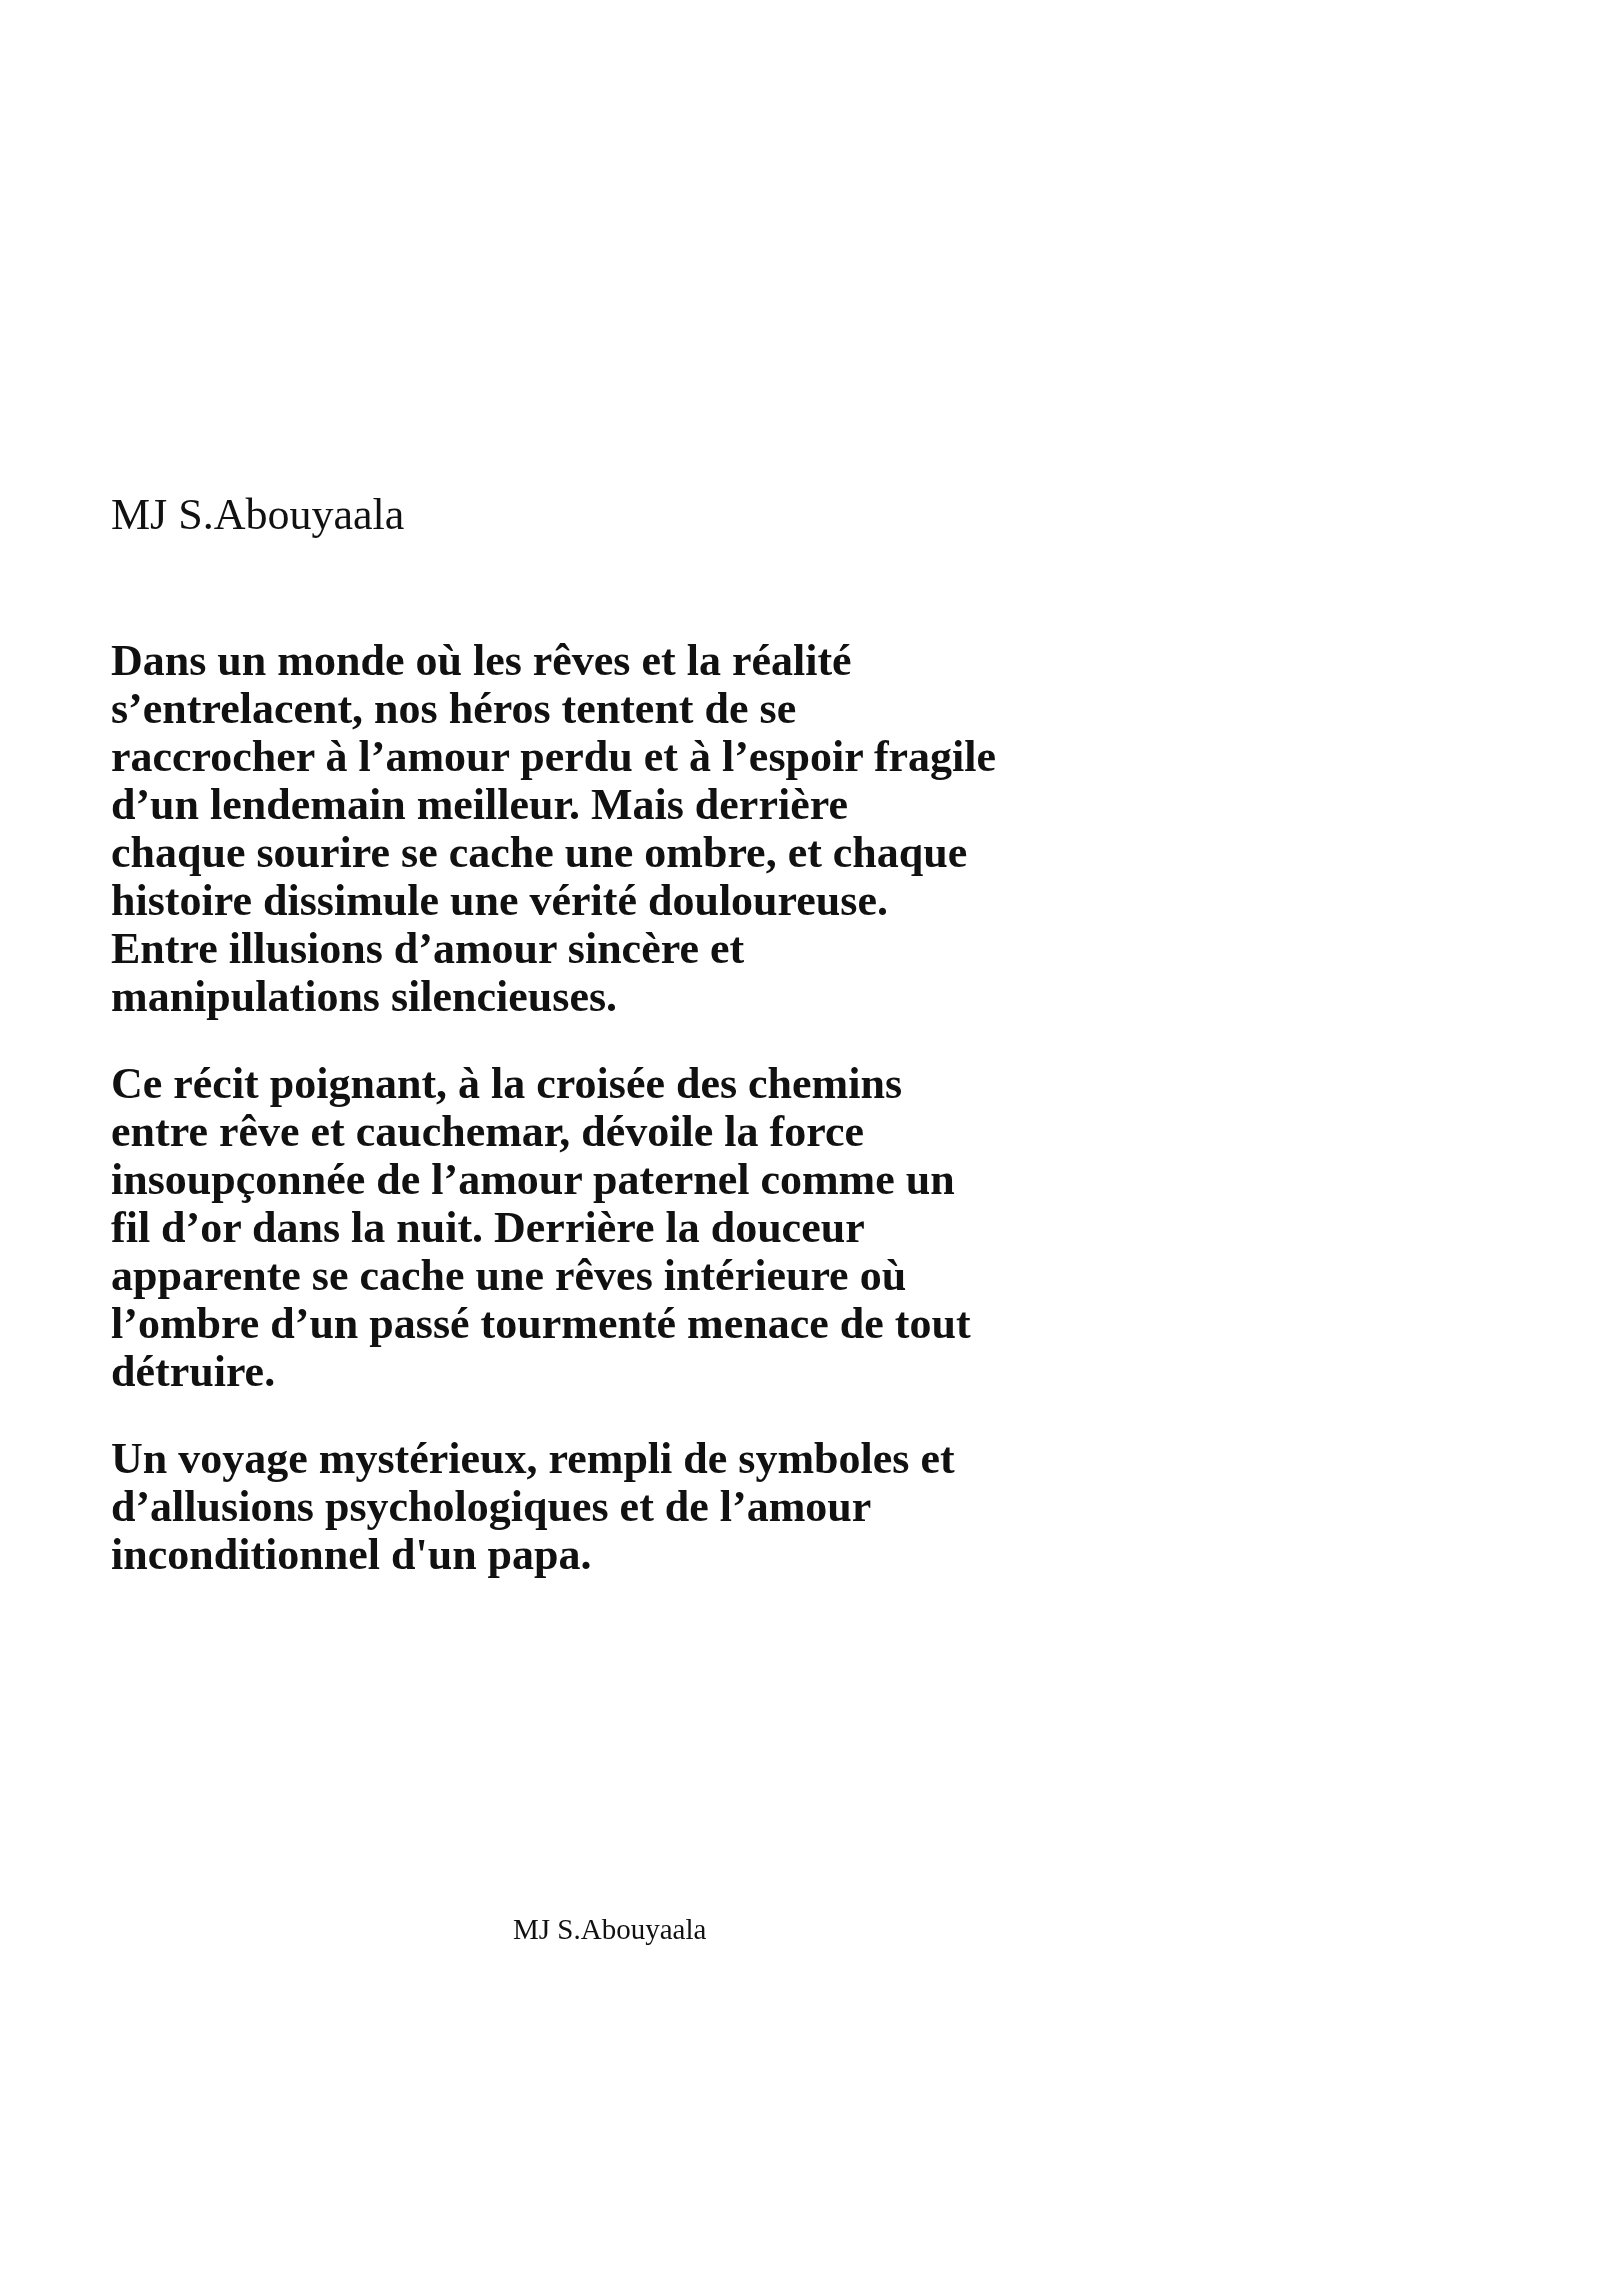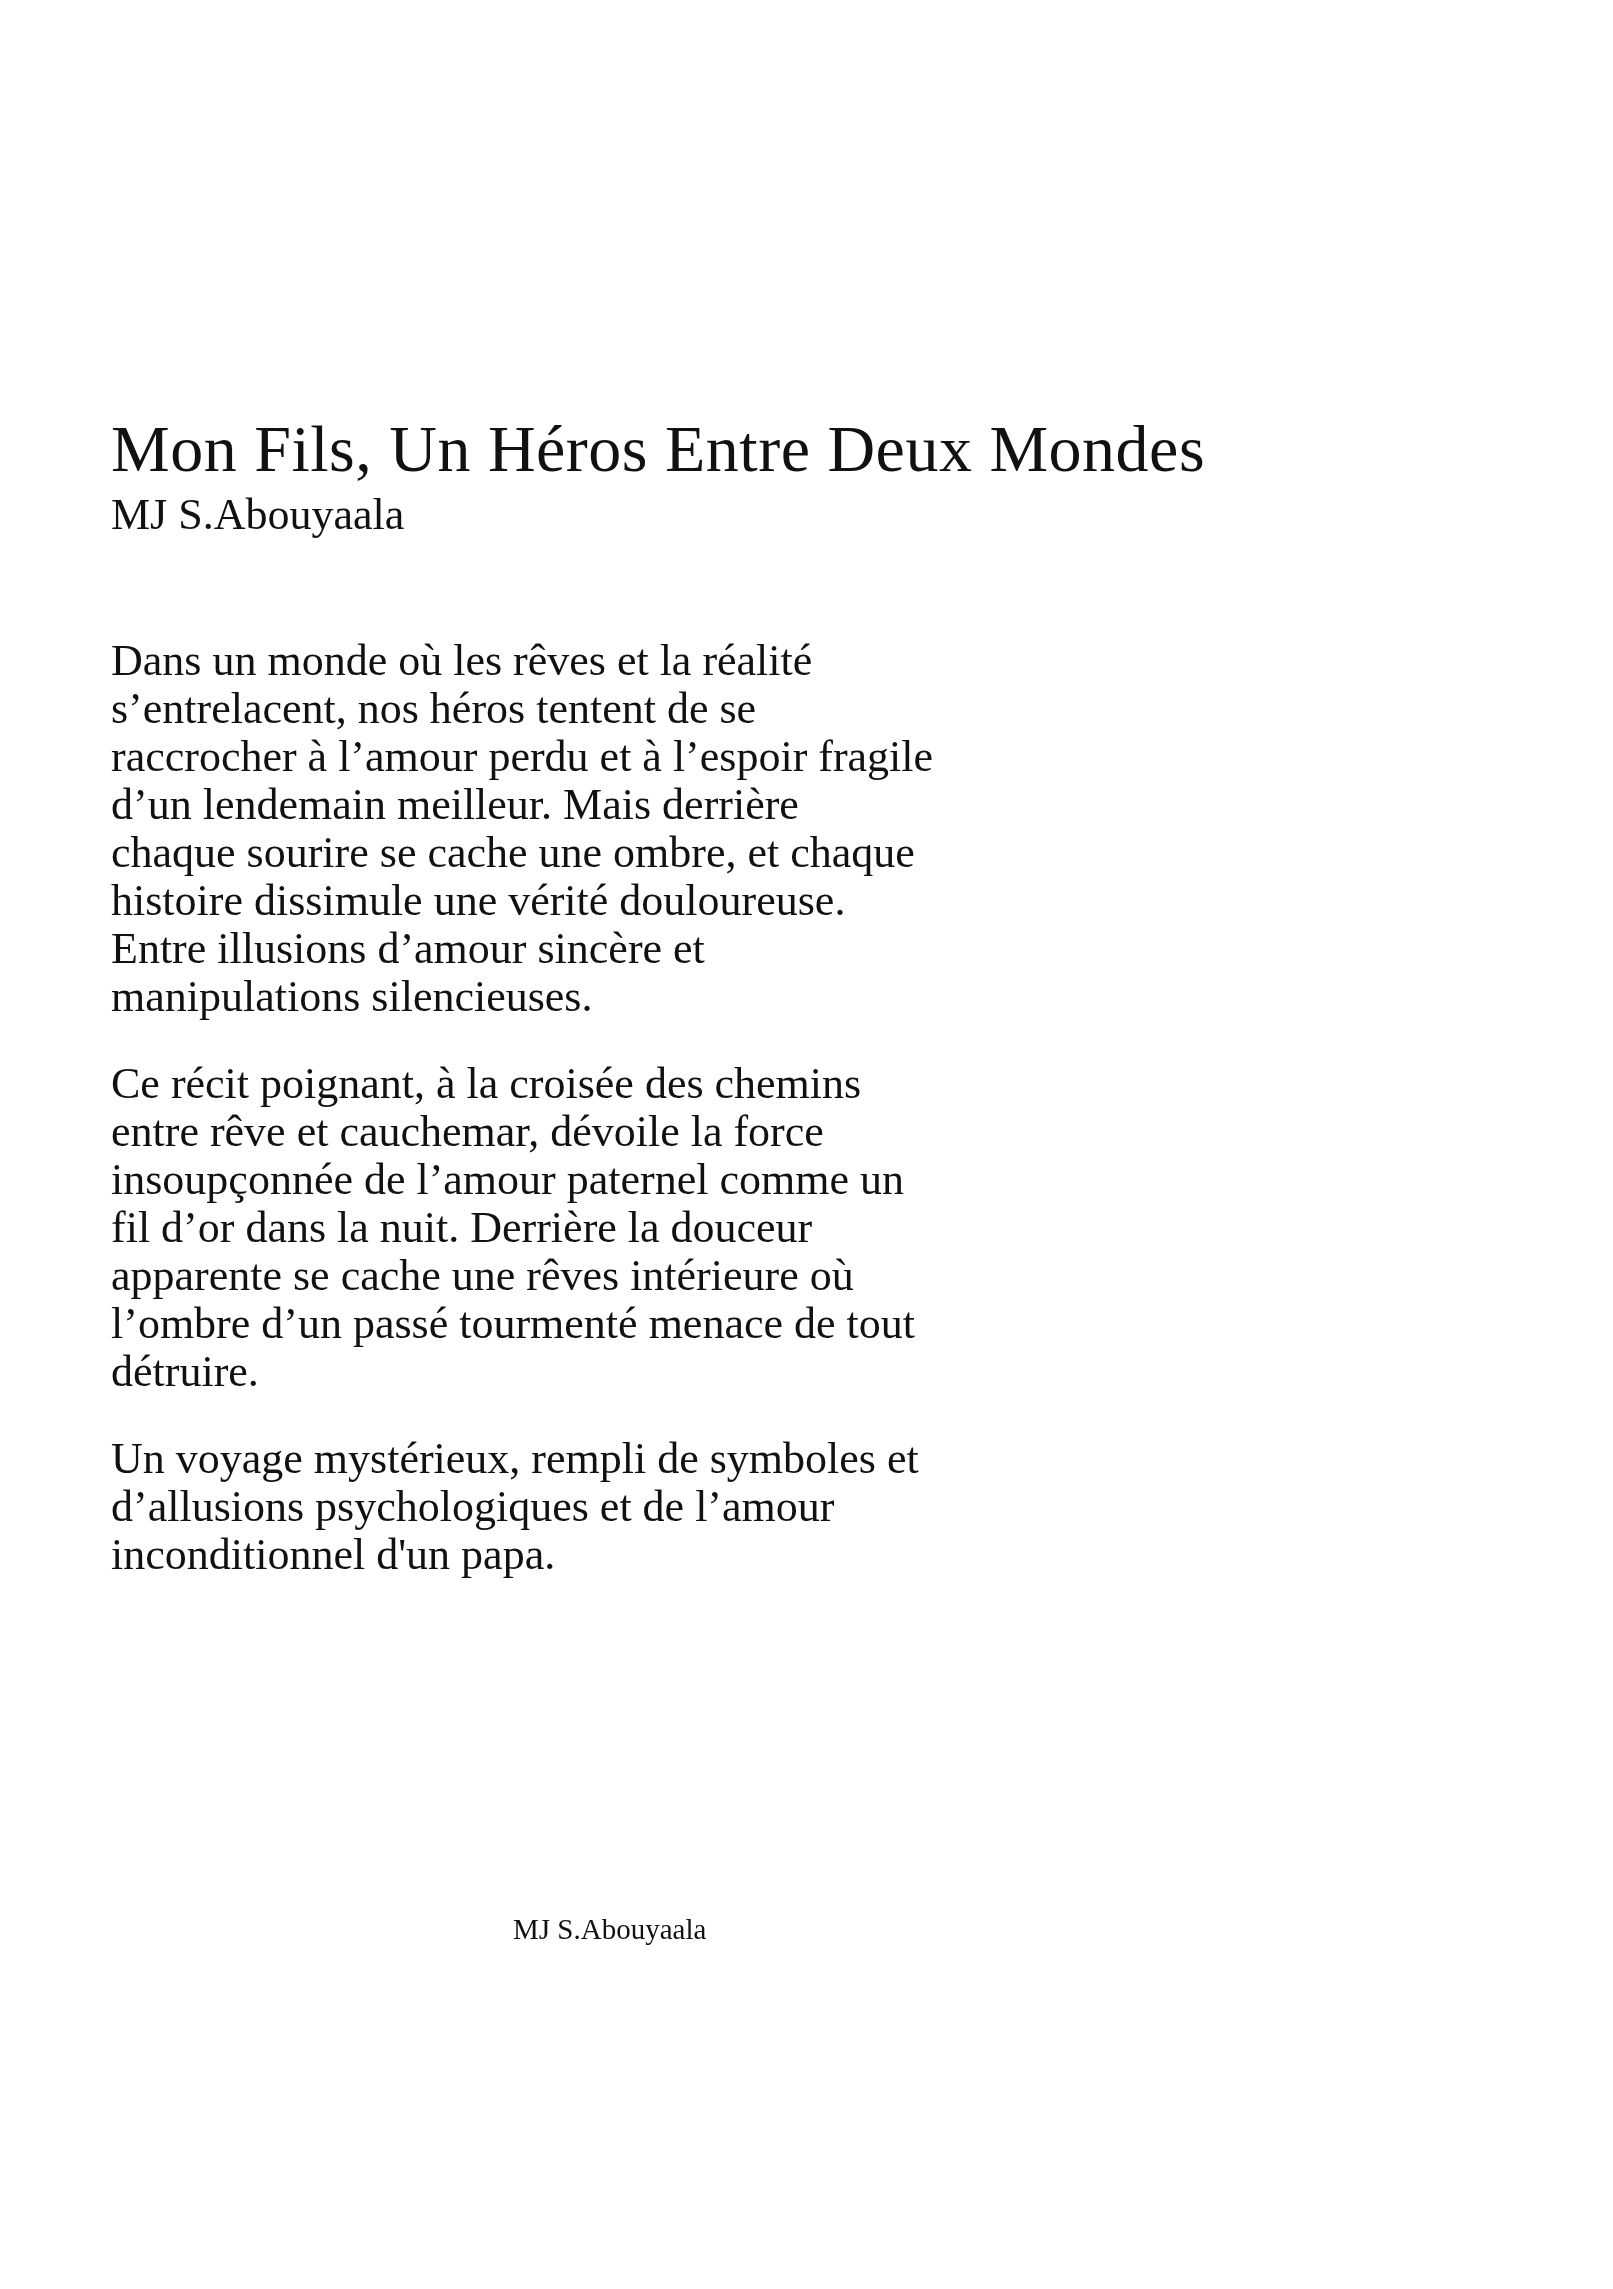--- a/index.html
+++ b/index.html
@@ -34,21 +34,21 @@
     line-height: 1.2;
     font-weight: 400;
   }
   .body-text {
     position: absolute;
     left: 111px;
     top: 637px;
     width: 1200px;
     font-size: 44px;
     line-height: 48px;
-    font-weight: 400;
+    font-weight: 700;
   }
   .body-text p {
     margin: 0 0 39px 0;
     white-space: pre-line;
   }
   .imprint {
     position: absolute;
     left: 513px;
     top: 1912px;
     font-size: 29px;
@@ -57,21 +57,20 @@
   }
   .imprint div {
     white-space: nowrap;
   }
 </style>
 </head>
 <body>
 
 <div class="page">
 
-  <h1 class="book-title">Mon Fils, Un Héros Entre Deux Mondes</h1>
 
   <div class="book-author">MJ S.Abouyaala</div>
 
   <div class="body-text">
     <p>Dans un monde où les rêves et la réalité
 s’entrelacent, nos héros tentent de se
 raccrocher à l’amour perdu et à l’espoir fragile
 d’un lendemain meilleur. Mais derrière
 chaque sourire se cache une ombre, et chaque
 histoire dissimule une vérité douloureuse.

